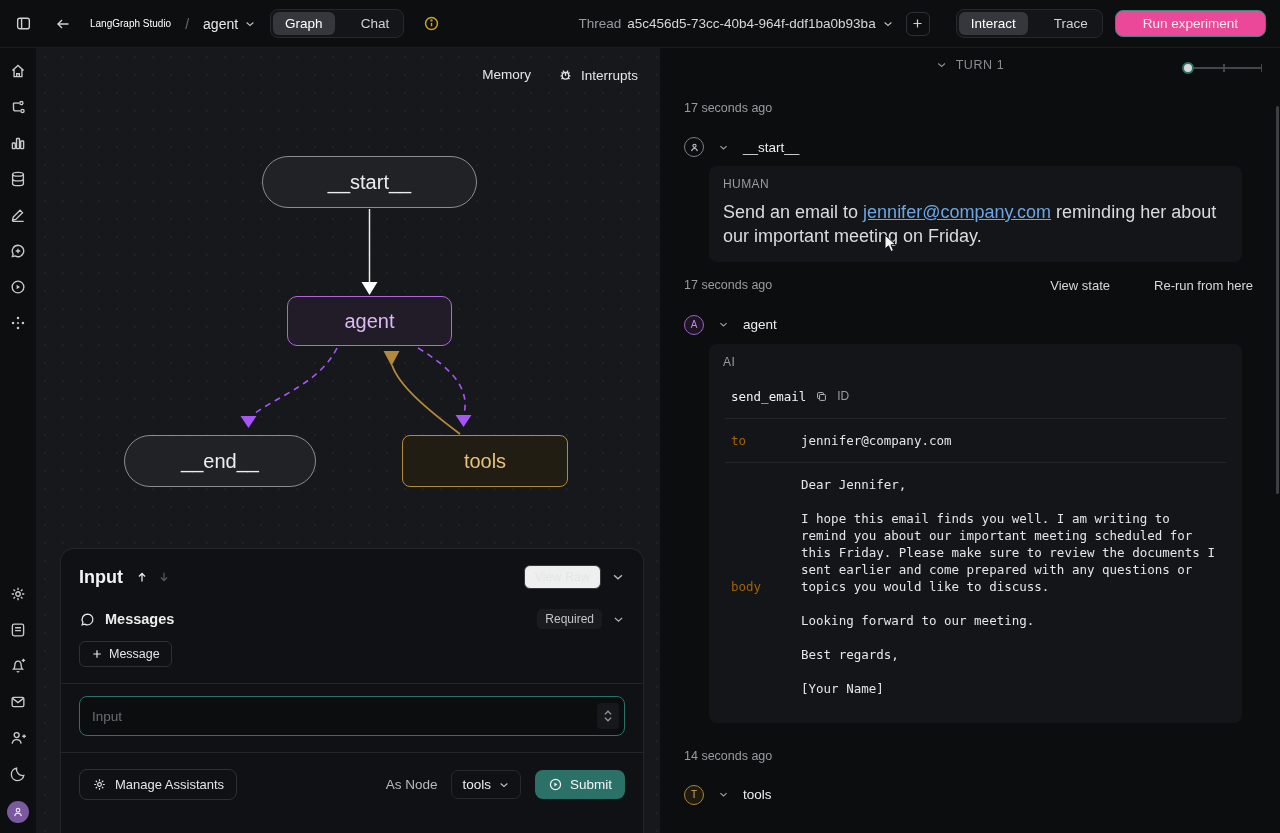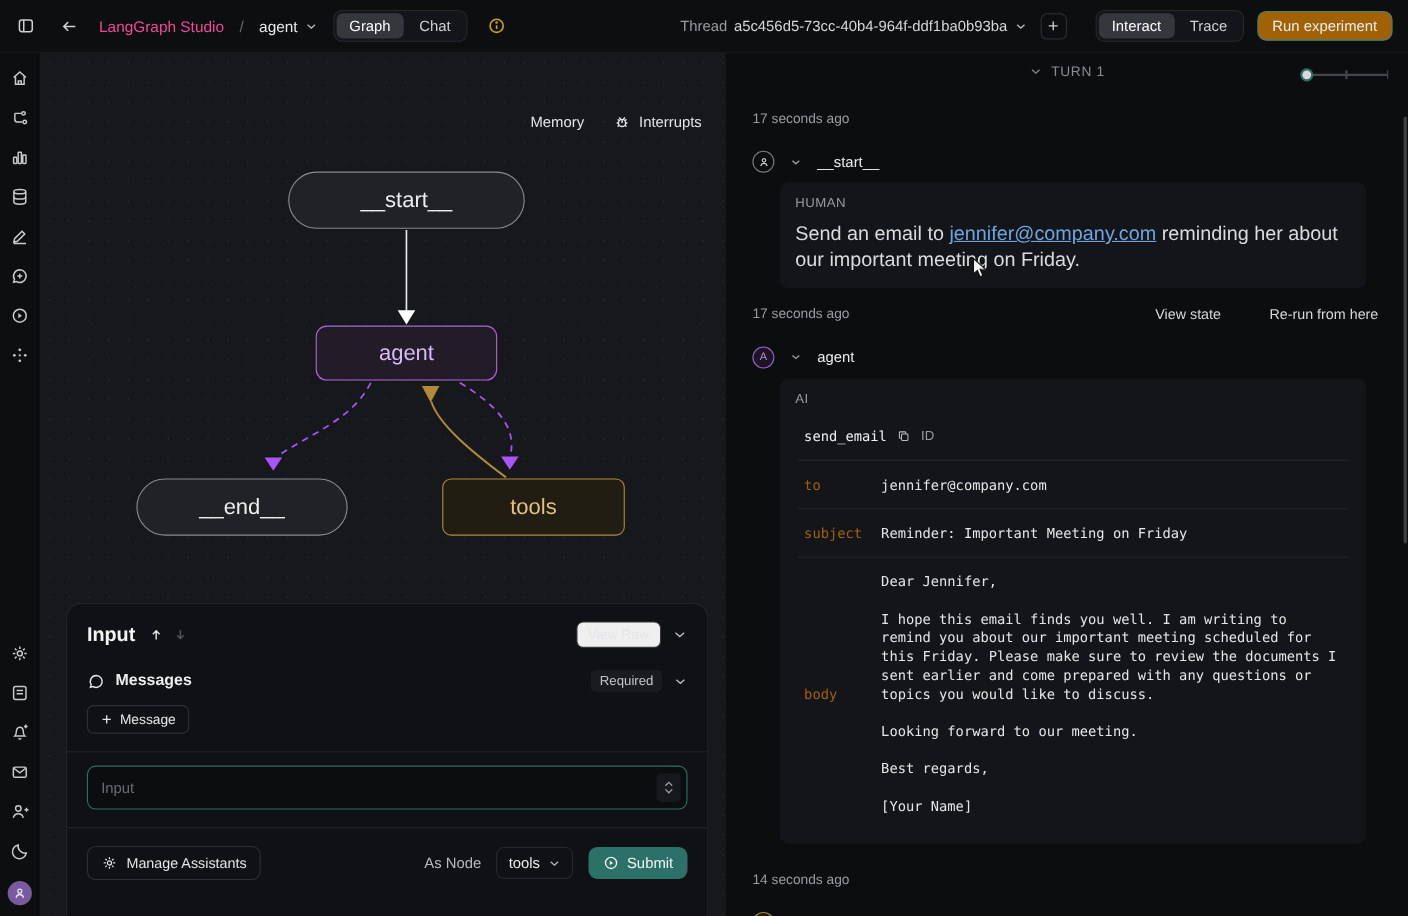--- a/index.html
+++ b/index.html
@@ -6,43 +6,43 @@
   html,body { width:1280px; height:833px; overflow:hidden; }
   body { background:#0c0d0f; color:#e8e9ea; font-family:"Liberation Sans", sans-serif; position:relative; font-size:13px; }
   svg { display:block; }
   .icon { color:#cfd0d2; display:inline-flex; align-items:center; justify-content:center; }
 
   
   .topbar { position:absolute; left:0; top:0; width:1280px; height:48px; background:#0d0e10; border-bottom:1px solid #1b1c1f; display:flex; align-items:center; z-index:5; }
   .tb-left { display:flex; align-items:center; gap:14px; padding-left:10px; }
   .tb-right { margin-left:auto; display:flex; align-items:center; gap:12px; padding-right:14px; }
   .iconbtn { width:26px; height:26px; border-radius:6px; display:flex; align-items:center; justify-content:center; cursor:pointer; color:#cfd0d2; }
-  .app-title { font-size:14px; color:#ec4899;text-align:center; }
+  .app-title { font-size:10px; color:#ffffff;text-align:center; }
   .crumb-sep { color:#6b6c70; font-size:14px; }
   .selector { display:flex; align-items:center; gap:6px; font-size:14px; color:#e8e9ea; cursor:pointer; }
-  .tabgroup { display:flex; align-items:center; background:#141518; border:1px solid #26282c; border-radius:8px; padding:2px; gap:2px; }
+  .tabgroup { display:flex; align-items:center; background:#141518; border:1px solid #26282c; border-radius:8px; padding:2px; gap:14px; }
   .tab { padding:4px 12px; font-size:13.5px; color:#d0d1d3; border-radius:6px; cursor:pointer; }
   .tab.active { background:#35373c; color:#ffffff; }
   .thread-label { color:#9a9b9e; font-size:13.5px; }
   .thread-id { color:#d6d7d8; font-size:13.5px; }
   .plusbtn { width:24px; height:24px; border:1px solid #2e3034; border-radius:6px; display:flex; align-items:center; justify-content:center; color:#cfd0d2; cursor:pointer; }
-  .run-btn { border:1px solid #3d8577; border-radius:8px; padding:5px 13px; font-size:13.5px; color:#eceded; background:#a16207; cursor:pointer;text-align:center; }
+  .run-btn { border:1px solid #3d8577; border-radius:8px; padding:5px 27px; font-size:13.5px; color:#eceded; background:#ec4899; cursor:pointer;text-align:center; }
 
   
   .sidebar { position:absolute; left:0; top:48px; width:36px; height:785px; background:#0d0e10; display:flex; flex-direction:column; align-items:center; padding:14px 0 10px; }
   .sb-top, .sb-bottom { display:flex; flex-direction:column; align-items:center; gap:18px; }
   .sb-bottom { margin-top:auto; }
   .sb-icon { width:18px; height:18px; color:#c9cacc; cursor:pointer; }
   .sb-avatar { width:22px; height:22px; border-radius:50%; background:#7a5a9e; display:flex; align-items:center; justify-content:center; color:#e9e2f5; cursor:pointer; }
 
   
   .graph-panel { position:absolute; left:36px; top:48px; width:624px; height:785px; background:#17181b;
     background-image:radial-gradient(#212227 1px, transparent 1.3px); background-size:18px 18px; }
   .graph-toolbar { position:absolute; right:22px; top:18px; display:flex; align-items:center; gap:26px; }
-  .gt-btn { display:flex; align-items:center; gap:7px; color:#e4e5e6; font-size:13.5px; cursor:pointer;margin-top:36px; }
+  .gt-btn { display:flex; align-items:flex-end; gap:7px; color:#e4e5e6; font-size:13.5px; cursor:pointer; }
   .gnode { position:absolute; display:flex; align-items:center; justify-content:center; font-size:20px; cursor:pointer; }
   .gnode.pill { background:#202226; border:1px solid #8a8c90; border-radius:26px; color:#eceded; }
   .gnode.agent { background:#221c29; border:1.5px solid #b264dd; border-radius:10px; color:#dcb9f5; }
   .gnode.tools { background:#211d13; border:1px solid #b3893b; border-radius:8px; color:#e3c27d; }
   .edges { position:absolute; left:0; top:0; pointer-events:none; }
 
   
   .input-panel { position:absolute; left:24px; top:500px; width:584px; height:285px; background:#101114; border:1px solid #232528; border-bottom:none; border-radius:14px 14px 0 0; padding:16px 18px 14px; }
   .ip-row { display:flex; align-items:center; }
   .ip-title { font-size:18px; font-weight:bold; color:#f2f3f4; }
@@ -458,24 +458,20 @@
                 <path d="M10.4 5.6V4.2a1 1 0 0 0-1-1H4.2a1 1 0 0 0-1 1v5.2a1 1 0 0 0 1 1h1.4"></path>
               </svg>
             </span>
           <span class="id-badge">ID</span>
         </div>
         <div class="tt-row">
           <span class="tt-key">to</span>
           <span class="tt-val">jennifer@company.com</span>
         </div>
         <div class="tt-row">
-          <span class="tt-key">subject</span>
-          <span class="tt-val">Reminder: Important Meeting on Friday</span>
-        </div>
-        <div class="tt-row">
           <span class="tt-key">body</span>
           <span class="tt-val">Dear Jennifer,
 
 I hope this email finds you well. I am writing to remind you about our important meeting scheduled for this Friday. Please make sure to review the documents I sent earlier and come prepared with any questions or topics you would like to discuss.
 
 Looking forward to our meeting.
 
 Best regards,
 
 [Your Name]</span>

